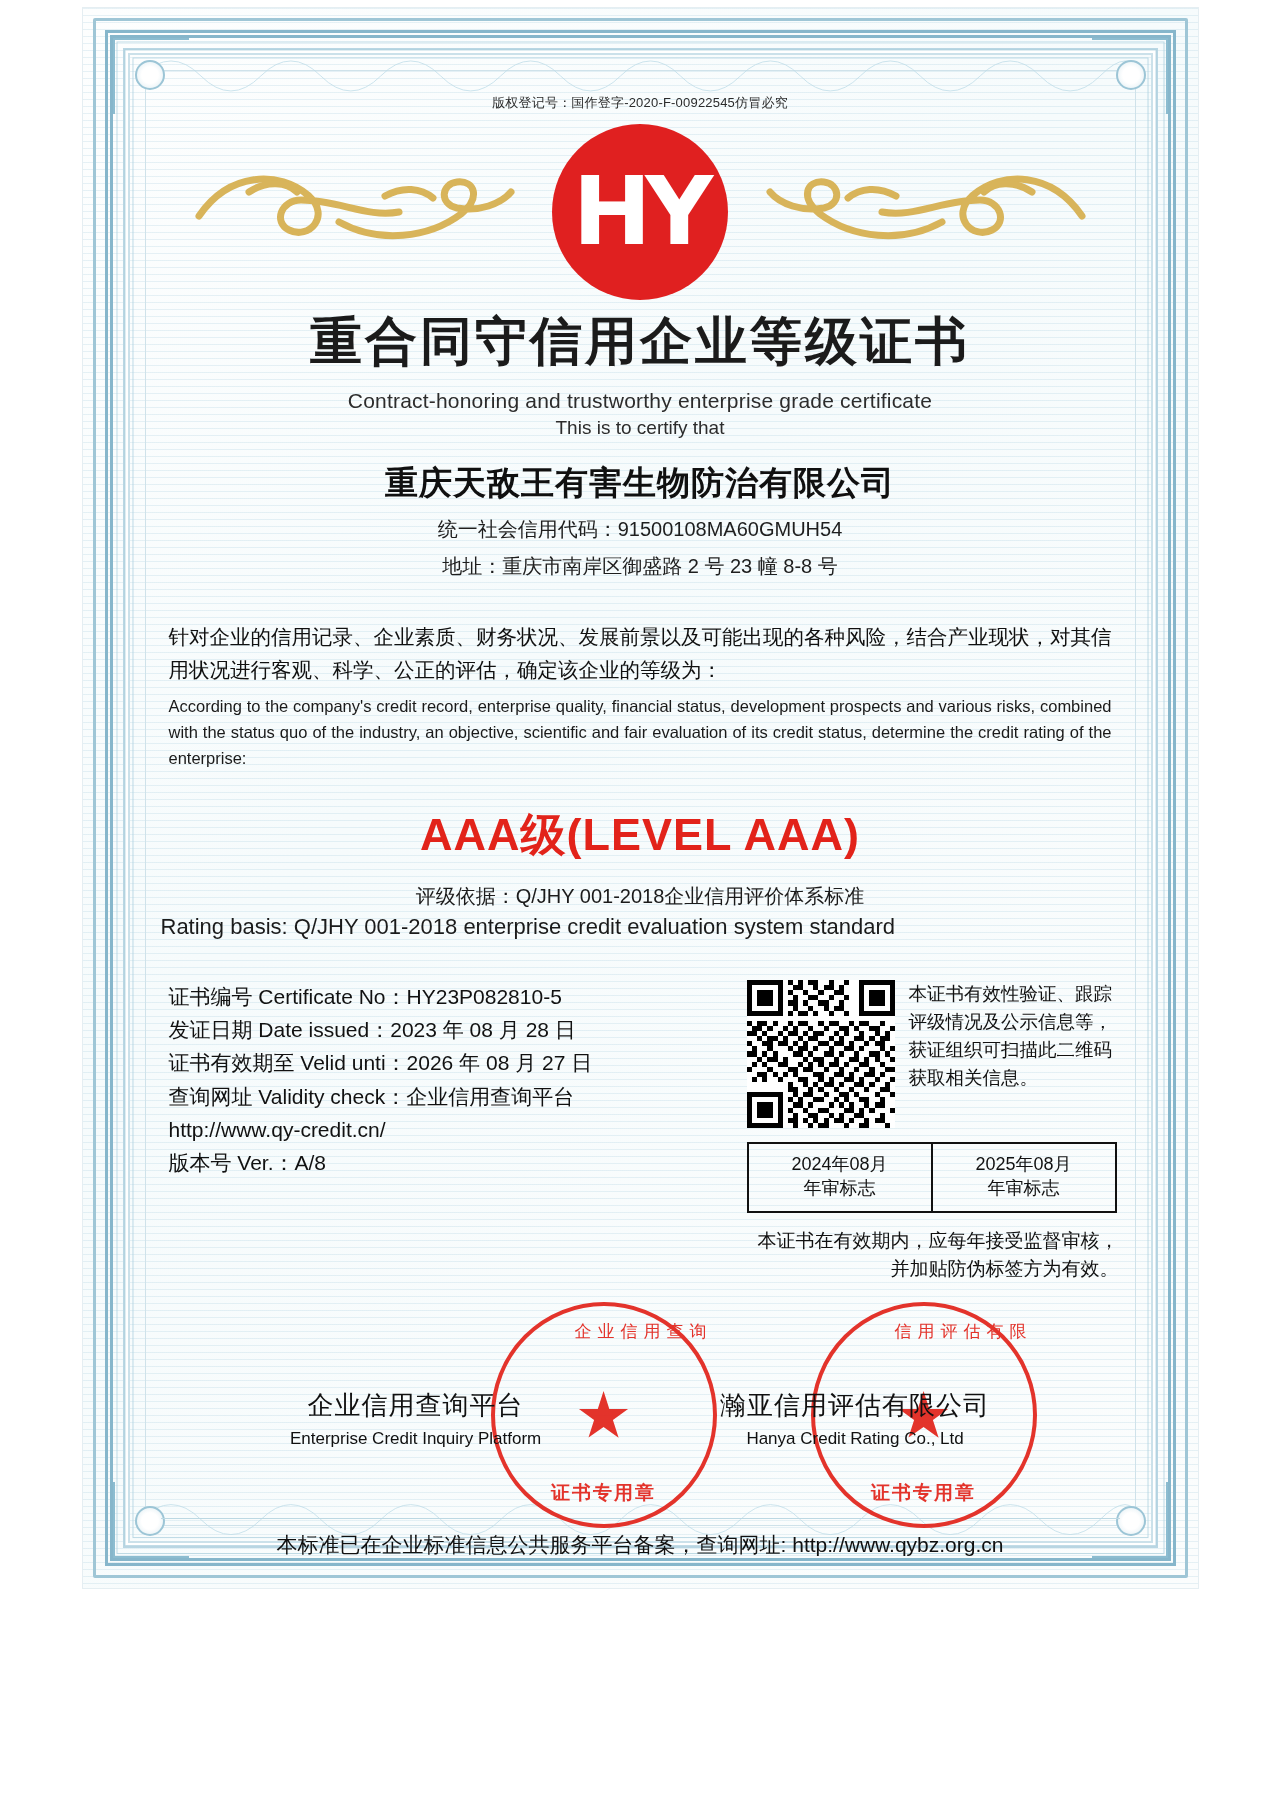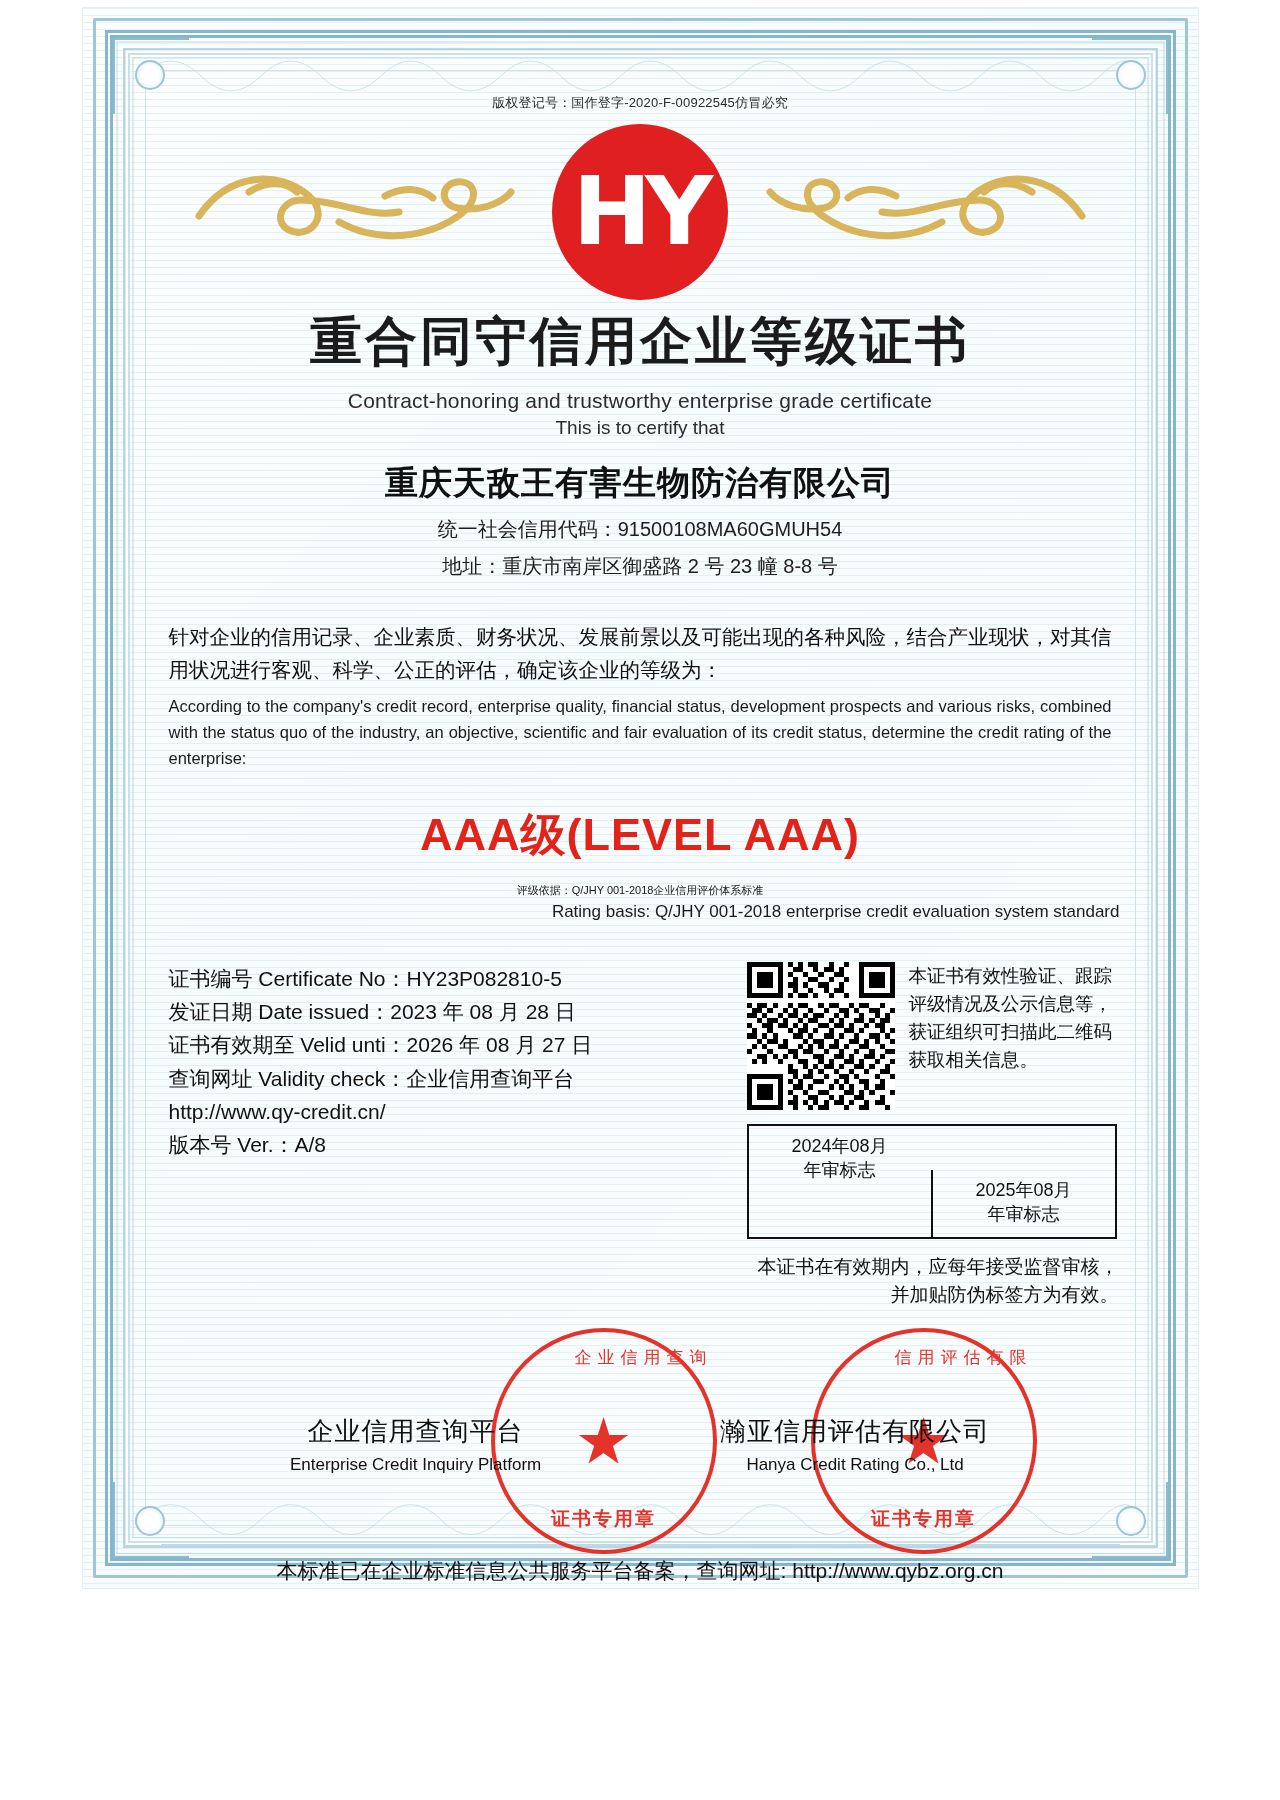--- a/index.html
+++ b/index.html
@@ -203,27 +203,27 @@
   .level {
     text-align: center;
     color: #e2231a;
     font-size: 45px;
     font-weight: bold;
     margin-top: 34px;
     letter-spacing: 1px;
   }
   .basis-cn {
     text-align: center;
-    font-size: 11px;
+    font-size: 20px;
     color: #1b1b1b;
     margin-top: 18px;
   }
   .basis-en {
-    text-align: right;
-    font-size: 17px;
+    text-align: left;
+    font-size: 22px;
     color: #1b1b1b;
     margin-top: 4px;
   }
 
   
   .details-row {
     display: flex;
     margin-top: 40px;
     gap: 18px;
   }
@@ -269,21 +269,20 @@
   .stamp-box {
     width: 50%;
     text-align: center;
     padding: 8px 0 10px 0;
     font-size: 18px;
     color: #111111;
     line-height: 1.35;
   }
   .stamp-box + .stamp-box {
     border-left: 2px solid #111111;
-    margin-top: 44px;
   }
   .annual-note {
     margin-top: 14px;
     font-size: 19px;
     color: #111111;
     line-height: 1.5;
     text-align: right;
     width: 372px;
   }
 

